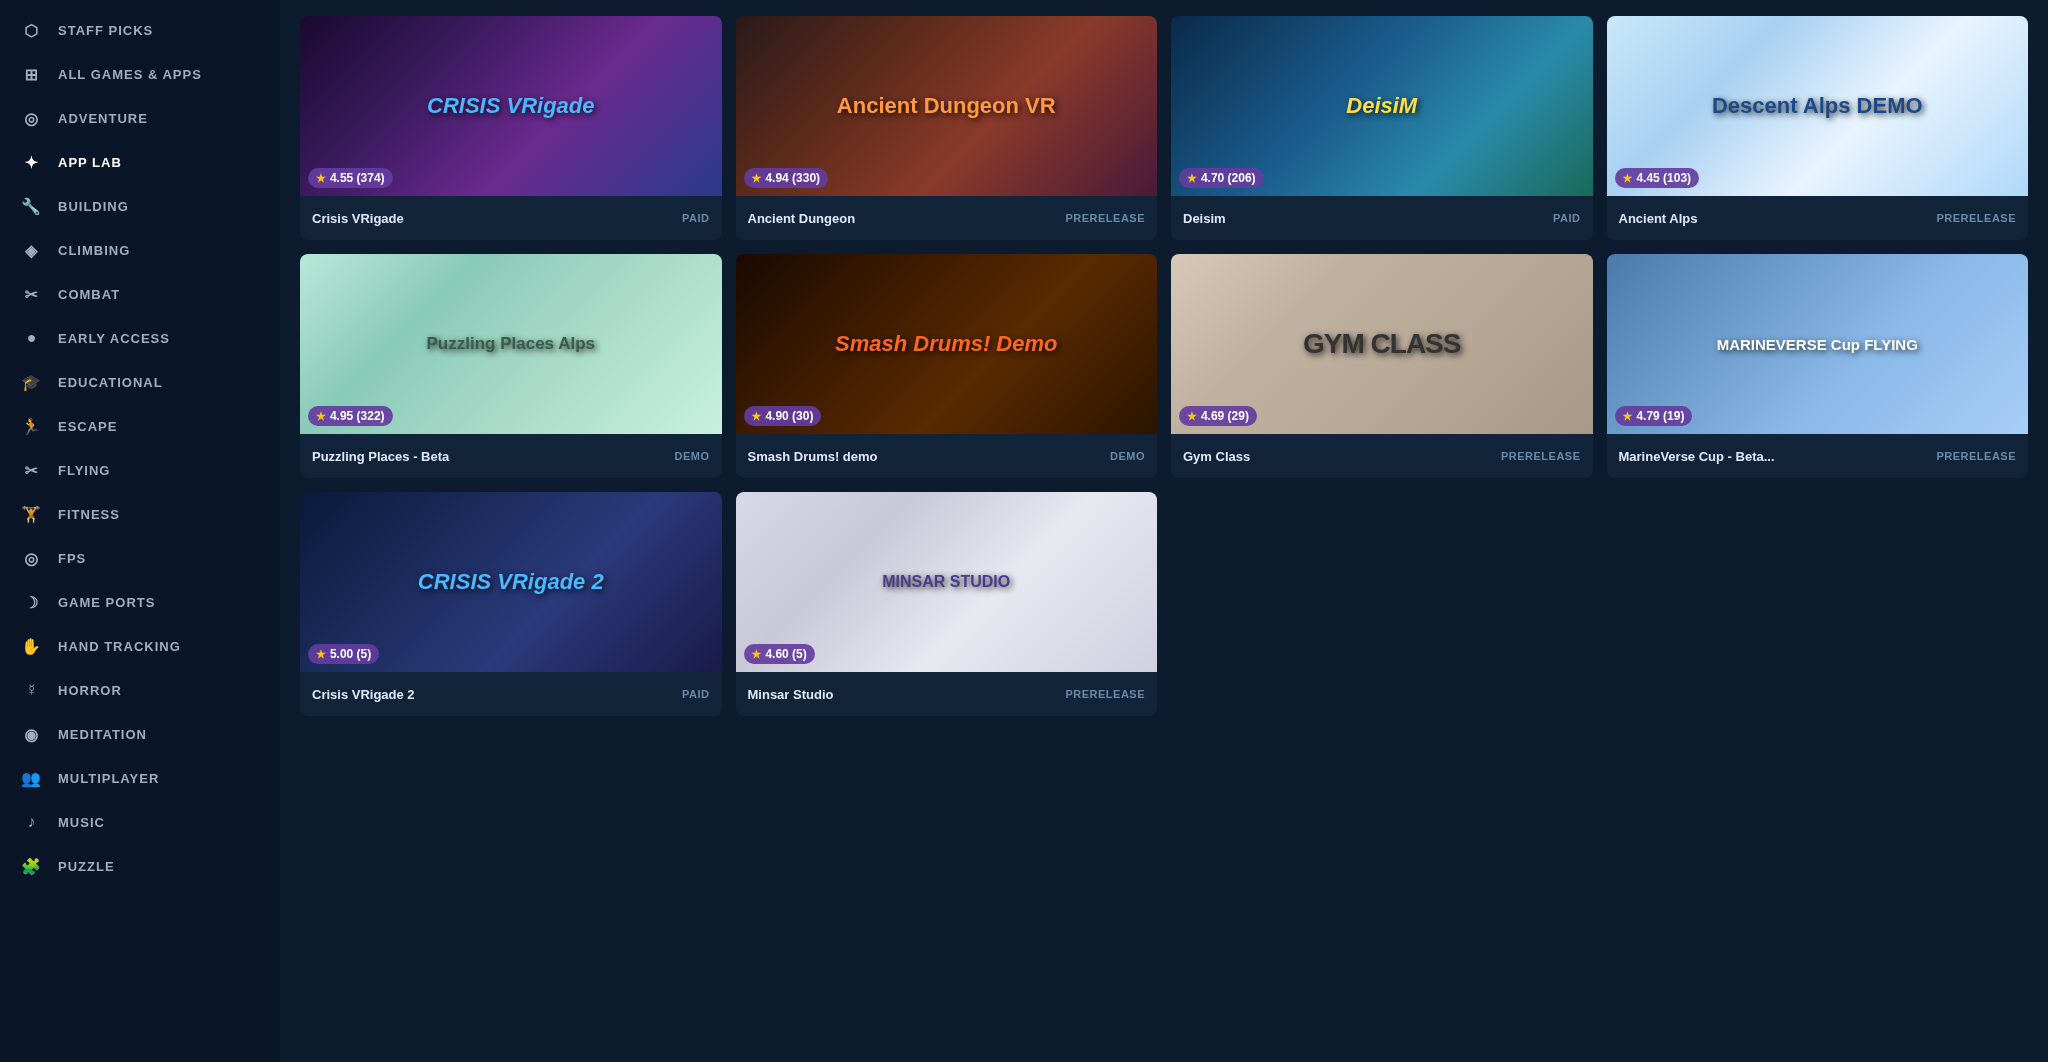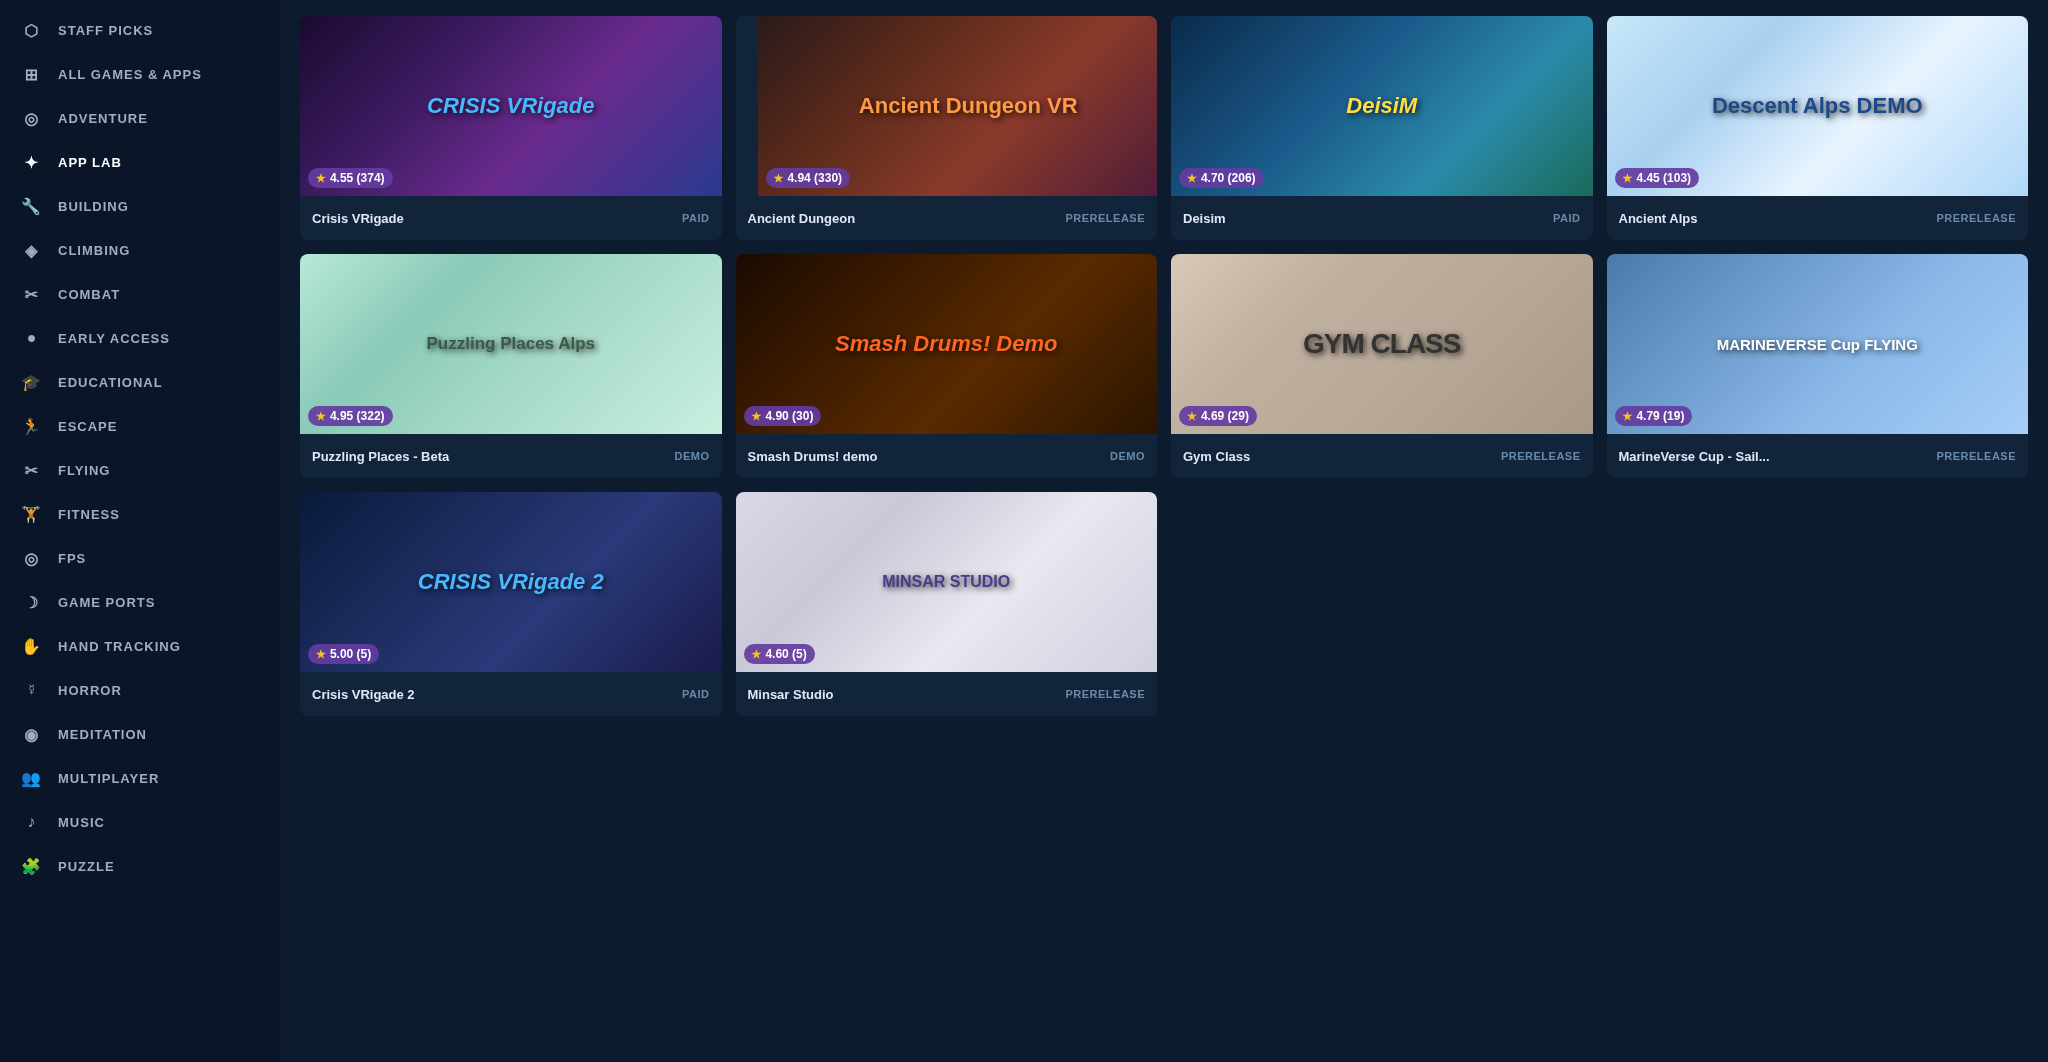--- a/index.html
+++ b/index.html
@@ -77,21 +77,20 @@
       position: relative;
       overflow: hidden;
     }
 
     
     .thumb-crisis-vrigade {
       background: linear-gradient(135deg, #1a0a2e 0%, #3a1a5e 30%, #6a2a8e 60%, #2a3a8e 100%);
     }
     .thumb-ancient-dungeon {
       background: linear-gradient(135deg, #2a1a1a 0%, #5a2a1a 30%, #8a3a2a 60%, #4a1a3a 100%);
-      margin-left: 22px;
     }
     .thumb-deisim {
       background: linear-gradient(135deg, #0a2a4a 0%, #1a5a8a 40%, #2a8aaa 70%, #1a6a5a 100%);
     }
     .thumb-descent-alps {
       background: linear-gradient(135deg, #c8e8f8 0%, #a8d0f0 30%, #e8f4ff 60%, #b0d8f8 100%);
     }
     .thumb-puzzling-places {
       background: linear-gradient(135deg, #b8e8d8 0%, #8acab8 30%, #a8dac8 60%, #c8f0e0 100%);
     }
@@ -343,21 +342,21 @@
           <span class="game-title">Gym Class</span>
           <span class="game-tag">PRERELEASE</span>
         </div>
       </div>
       <div class="game-card">
         <div class="game-thumbnail thumb-marineverse">
           <div class="thumb-label">MARINEVERSE Cup FLYING</div>
           <div class="rating-badge"><span class="star">★</span> 4.79 (19)</div>
         </div>
         <div class="game-info">
-          <span class="game-title">MarineVerse Cup - Sail...</span>
+          <span class="game-title">MarineVerse Cup - Beta...</span>
           <span class="game-tag">PRERELEASE</span>
         </div>
       </div>
       <div class="game-card">
         <div class="game-thumbnail thumb-crisis-vrigade-2">
           <div class="thumb-label">CRISIS VRigade 2</div>
           <div class="rating-badge"><span class="star">★</span> 5.00 (5)</div>
         </div>
         <div class="game-info">
           <span class="game-title">Crisis VRigade 2</span>

